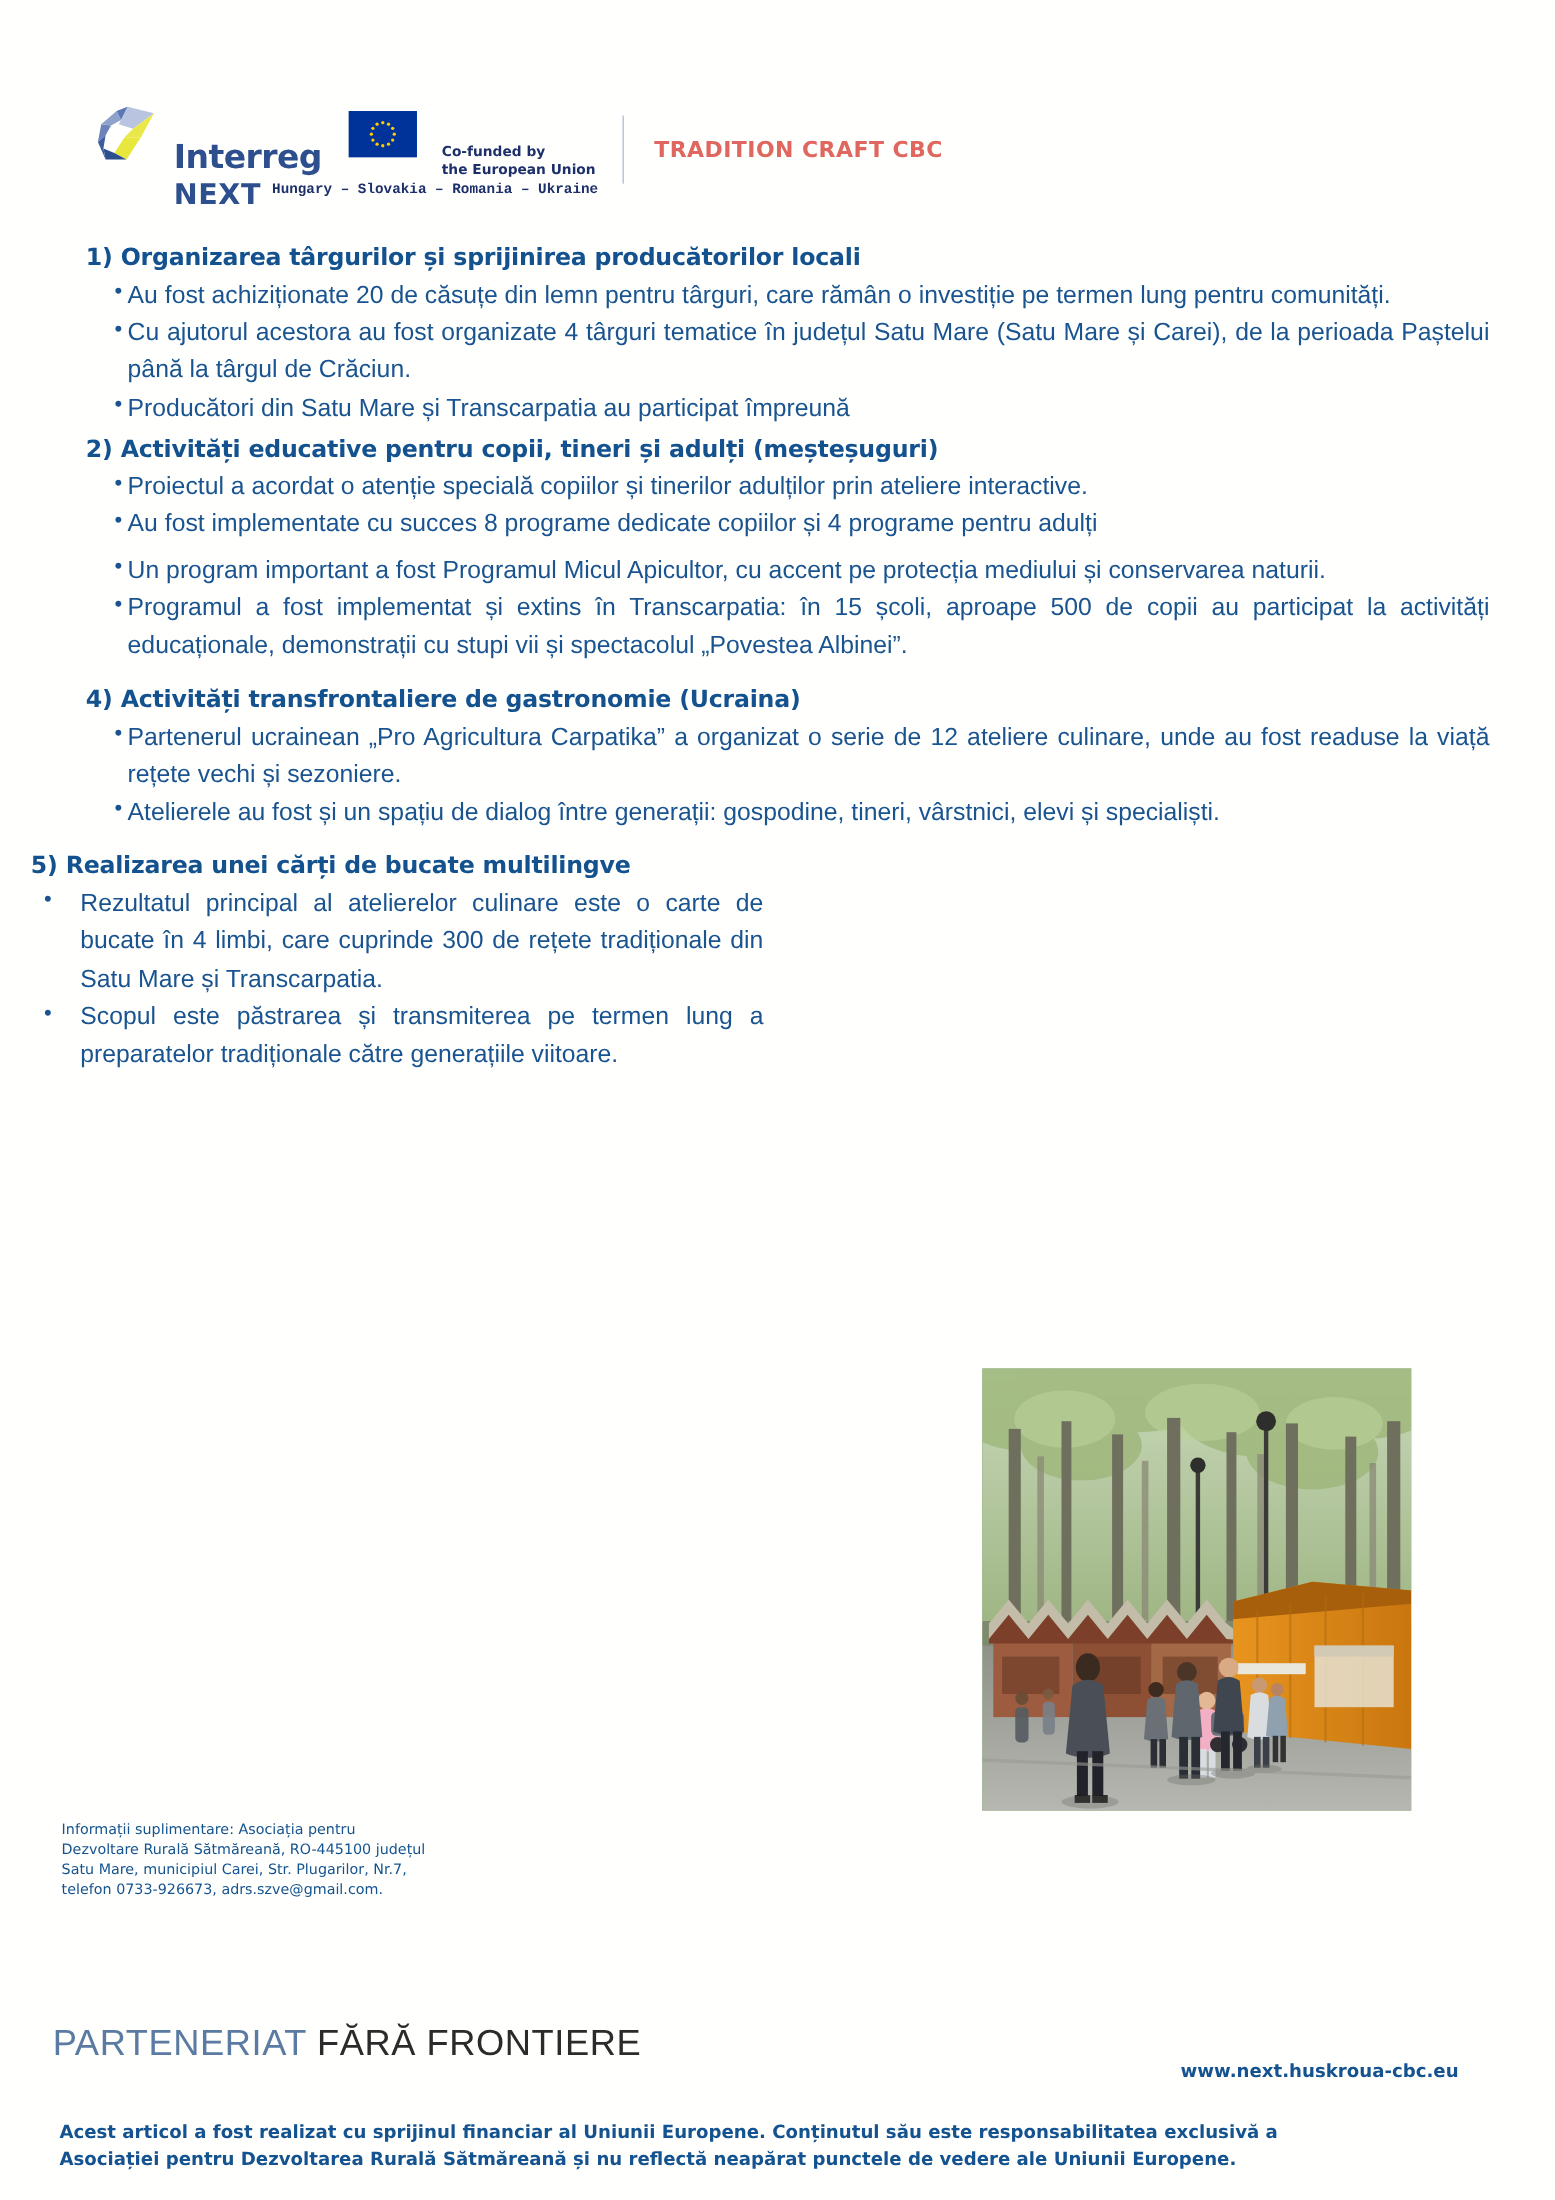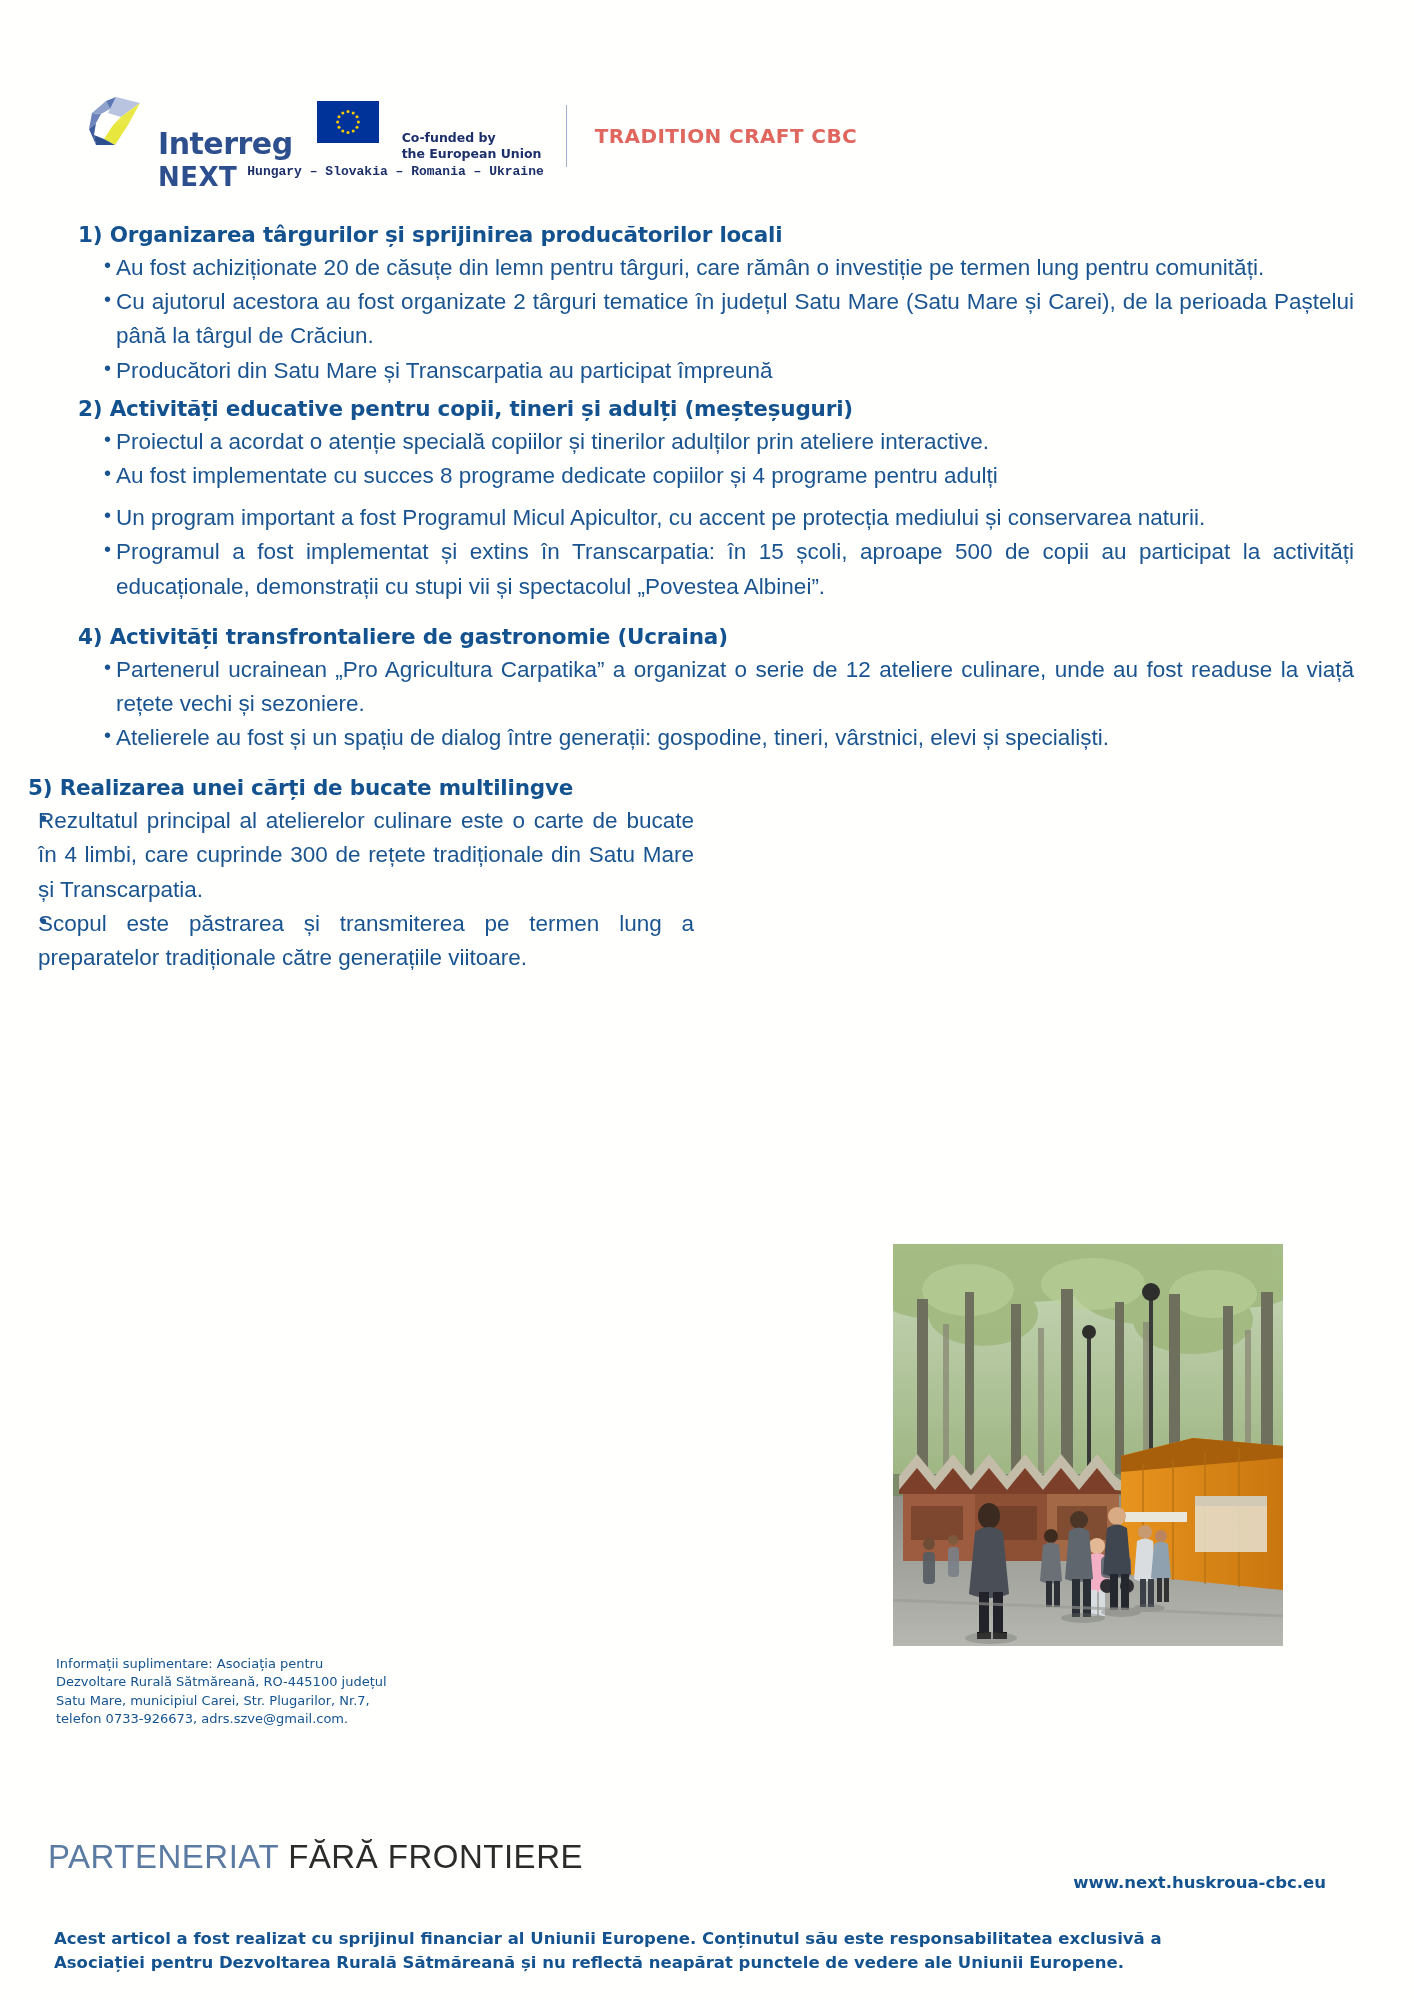--- a/index.html
+++ b/index.html
@@ -146,21 +146,21 @@
     position: relative;
     font-family: "Liberation Sans", sans-serif;
     font-size: 22.5px;
     line-height: 1.52;
     color: #1a5490;
     padding-left: 116px;
     margin-bottom: 0px;
     text-align: justify;
     font-weight: 300;
   }
-  ul.bullets.narrow li { padding-left: 38px; }
+  ul.bullets.narrow li { padding-left: 73px; }
 
   ul.bullets li::before {
     content: "•";
     position: absolute;
     left: 104px;
     top: -1px;
     font-size: 20px;
     color: #1a5490;
   }
   ul.bullets.narrow li::before { left: 40px; }
@@ -285,21 +285,21 @@
     </div>
     <div class="header-divider"></div>
     <div class="project-title">TRADITION CRAFT CBC</div>
   </div>
 
   <div class="content">
 
     <h2 class="section-heading">1) Organizarea târgurilor și sprijinirea producătorilor locali</h2>
     <ul class="bullets">
       <li>Au fost achiziționate 20 de căsuțe din lemn pentru târguri, care rămân o investiție pe termen lung pentru comunități.</li>
-      <li>Cu ajutorul acestora au fost organizate 2 târguri tematice în județul Satu Mare (Satu Mare și Carei), de la perioada Paștelui până la târgul de Crăciun.</li>
+      <li>Cu ajutorul acestora au fost organizate 4 târguri tematice în județul Satu Mare (Satu Mare și Carei), de la perioada Paștelui până la târgul de Crăciun.</li>
       <li class="nojust">Producători din Satu Mare și Transcarpatia au participat împreună</li>
     </ul>
 
     <h2 class="section-heading">2) Activități educative pentru copii, tineri și adulți (meșteșuguri)</h2>
     <ul class="bullets">
       <li>Proiectul a acordat o atenție specială copiilor și tinerilor adulților prin ateliere interactive.</li>
       <li>Au fost implementate cu succes 8 programe dedicate copiilor și 4 programe pentru adulți</li>
     </ul>
 
     <ul class="bullets">

